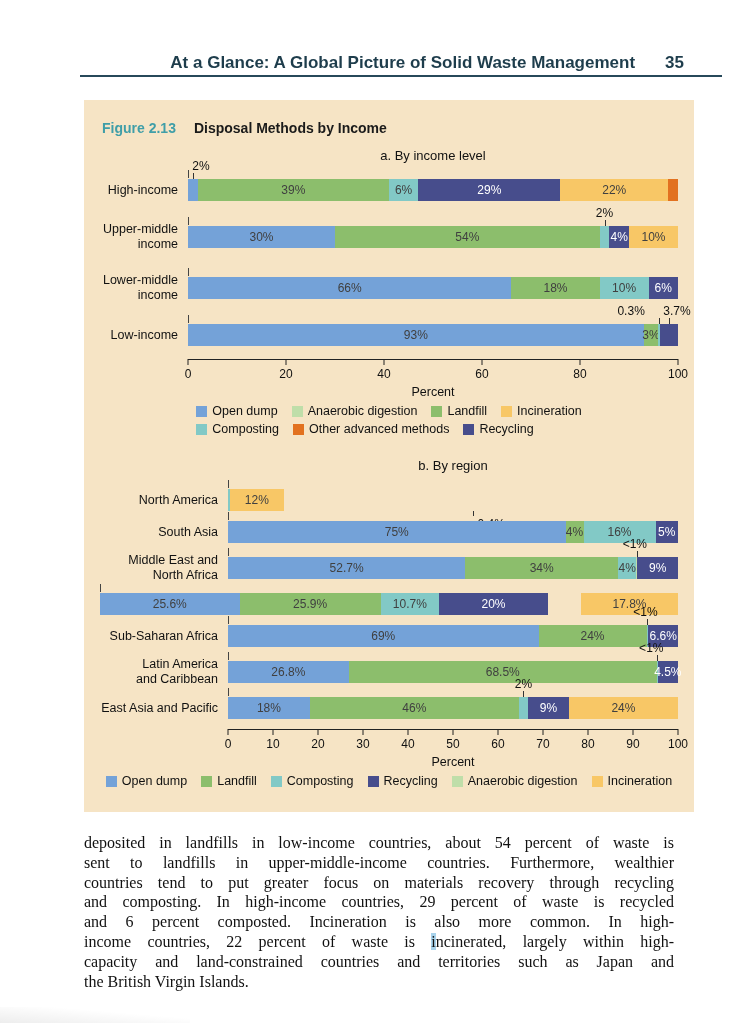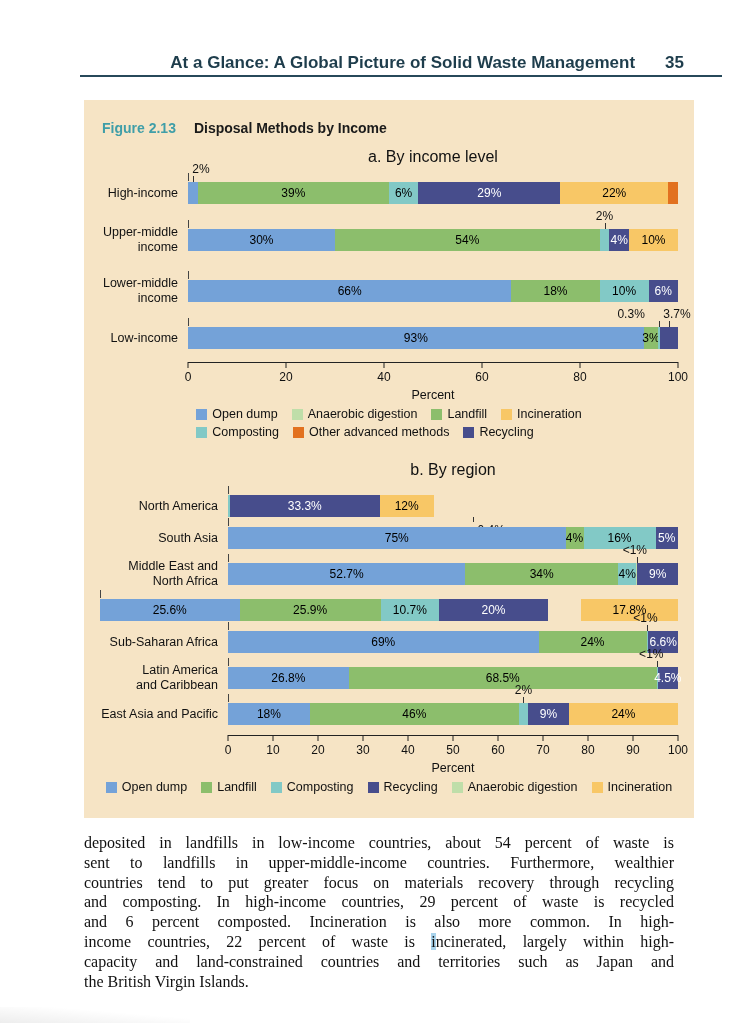--- a/index.html
+++ b/index.html
@@ -12,29 +12,29 @@
   .header-rule{position:absolute;top:75px;left:80px;width:642px;height:2px;background:#27495A;}
   
   .figure-box{position:absolute;left:84px;top:100px;width:610px;box-sizing:border-box;
         background:#F6E4C5;padding:16px 16px 20px 16px;}
   .figure-title-row{font-size:14px;font-weight:bold;margin:4px 0 2px 2px;}
   .fig-label{color:#3F9EA8;margin-right:18px;}
   .fig-title{color:#1a1a1a;}
   
   .chart{width:100%;}
   .chart-b{margin-top:22px;}
-  .chart-subtitle{text-align:center;font-size:16px;margin-top:12px;margin-bottom:16px;}
+  .chart-subtitle{text-align:center;font-size:13px;margin-top:12px;margin-bottom:16px;}
   .bar-row{display:flex;align-items:center;}
   .chart-a .bar-row{margin-bottom:21px;}
   .chart-b .bar-row{margin-bottom:10px;}
   .bar-label{flex:0 0 auto;text-align:right;padding-right:10px;font-size:12.5px;
         line-height:1.2;box-sizing:border-box;white-space:nowrap;}
   .bar-track{flex:1;height:22px;display:flex;position:relative;}
   .seg{height:100%;display:flex;align-items:center;justify-content:center;
-        font-size:12px;white-space:nowrap;color:#000000;}
+        font-size:12px;white-space:nowrap;color:#404040;}
   .seg-light{color:#fff;}
   .cat-tick{position:absolute;left:0;top:-9px;width:1px;height:8px;background:#444;}
   .callout-text{position:absolute;transform:translateX(-50%);font-size:12px;color:#111;white-space:nowrap;}
   .callout-text.above{bottom:calc(100% + 6px);}
   .callout-text.below{top:calc(100% + 6px);}
   .callout-tick{position:absolute;width:1px;background:#333;}
   .callout-tick.above{bottom:100%;height:6px;}
   .callout-tick.below{top:100%;height:5px;}
   .axis{position:relative;border-top:1.4px solid #222;height:22px;}
   .chart-a .axis{margin-top:-8px;}
@@ -174,21 +174,20 @@
       </div>
     <div class="chart chart-b">
         <div class="chart-subtitle" style="margin-left: 128px;">b. By region</div>
         <div class="bar-row">
           <div class="bar-label" style="width: 128px;">North America</div>
           <div class="bar-track">
             <div class="cat-tick"></div>
             <div class="callout-tick below" style="left: 54.5%;"></div>
             <div class="callout-text below" style="left: calc(54.5% + 18px);">0.4%</div>
             <div class="seg" style="width: 0.4%; background: rgb(130, 201, 198);"></div>
-            <div class="seg seg-light" style="width: 33.3%; background: rgb(71, 77, 140);">33.3%</div>
             <div class="seg" style="width: 12%; background: rgb(248, 199, 102);">12%</div>
           </div>
         </div>
         <div class="bar-row">
           <div class="bar-label" style="width: 128px;">South Asia</div>
           <div class="bar-track">
             <div class="cat-tick"></div>
             <div class="seg" style="width: 75%; background: rgb(116, 162, 216);">75%</div>
             <div class="seg" style="width: 4%; background: rgb(140, 190, 108);">4%</div>
             <div class="seg" style="width: 16%; background: rgb(130, 201, 198);">16%</div>

